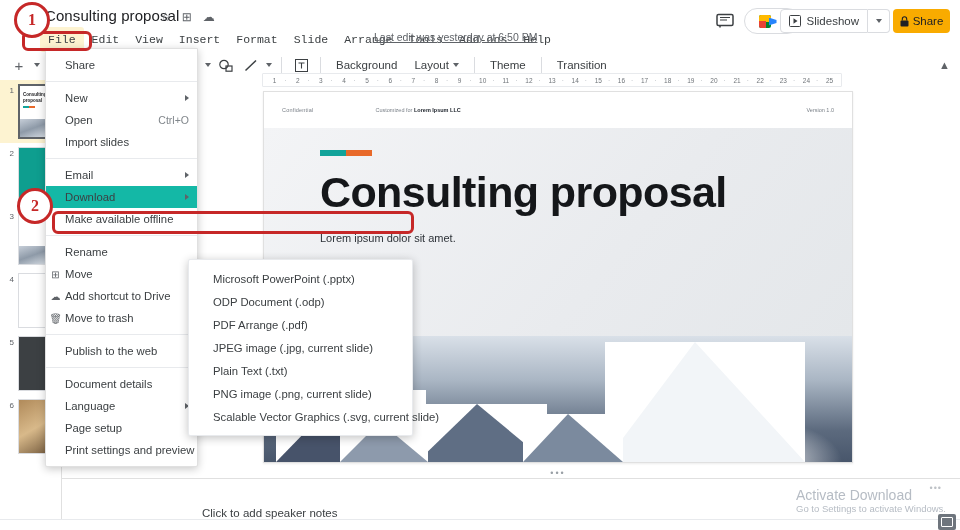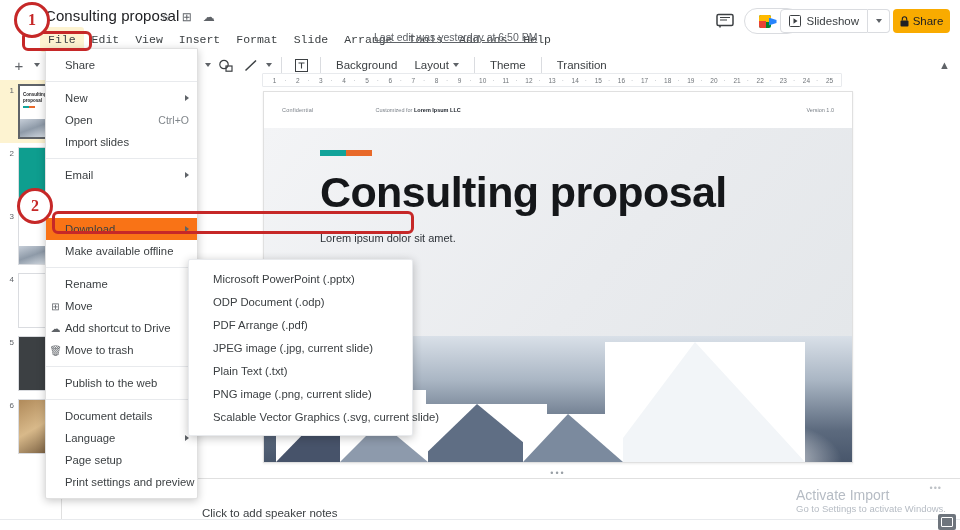--- a/index.html
+++ b/index.html
@@ -164,21 +164,21 @@
     position: absolute; left: 45px; top: 48px; width: 153px;
     background: #fff; border: 1px solid #e0e0e0;
     box-shadow: 0 2px 8px rgba(0,0,0,.22); border-radius: 0 0 2px 2px;
     padding: 5px 0; z-index: 40;
   }
   .mi {
     position: relative; display: flex; align-items: center;
     height: 22px; padding: 0 8px 0 19px; font-size: 11.3px; color: #3c4043;
     white-space: nowrap;
   }
-  .mi.hl { background: #f97316; margin-top: 32px; }
+  .mi.hl { background: #14b8a6; }
   .mi .ic { position: absolute; left: 3px; width: 13px; text-align:center; font-size: 10px; color:#5f6368; }
   .mi .sc { margin-left: auto; font-size: 10.5px; color: #80868b; }
   .mi .arr { margin-left: auto; width:0;height:0;border-top:3.5px solid transparent;border-bottom:3.5px solid transparent;border-left:4.5px solid #5f6368; }
   .msep { height: 1px; background: #e8eaed; margin: 5px 0; }
 
   
   .submenu {
     position: absolute; left: 188px; top: 211px; width: 225px;
     background: #fff; border: 1px solid #e8eaed;
     box-shadow: 0 2px 10px rgba(0,0,0,.24); border-radius: 2px;
@@ -396,21 +396,21 @@
     <div class="slide-dots">•••</div>
   </div>
 
   <div class="notes">
     <div class="notes-txt">Click to add speaker notes</div>
     <div class="notes-grip">•••</div>
   </div>
   <div class="statusline"></div>
 
   <div class="wm">
-    <div class="wm1">Activate Import</div>
+    <div class="wm1">Activate Download</div>
     <div class="wm2">Go to Settings to activate Windows.</div>
   </div>
   <div class="wm-ico"></div>
 
   <div class="filemenu" id="filemenu">
       <div class="mi">
         <span>Share</span>
       </div>
       <div class="msep"></div>
       <div class="mi">

